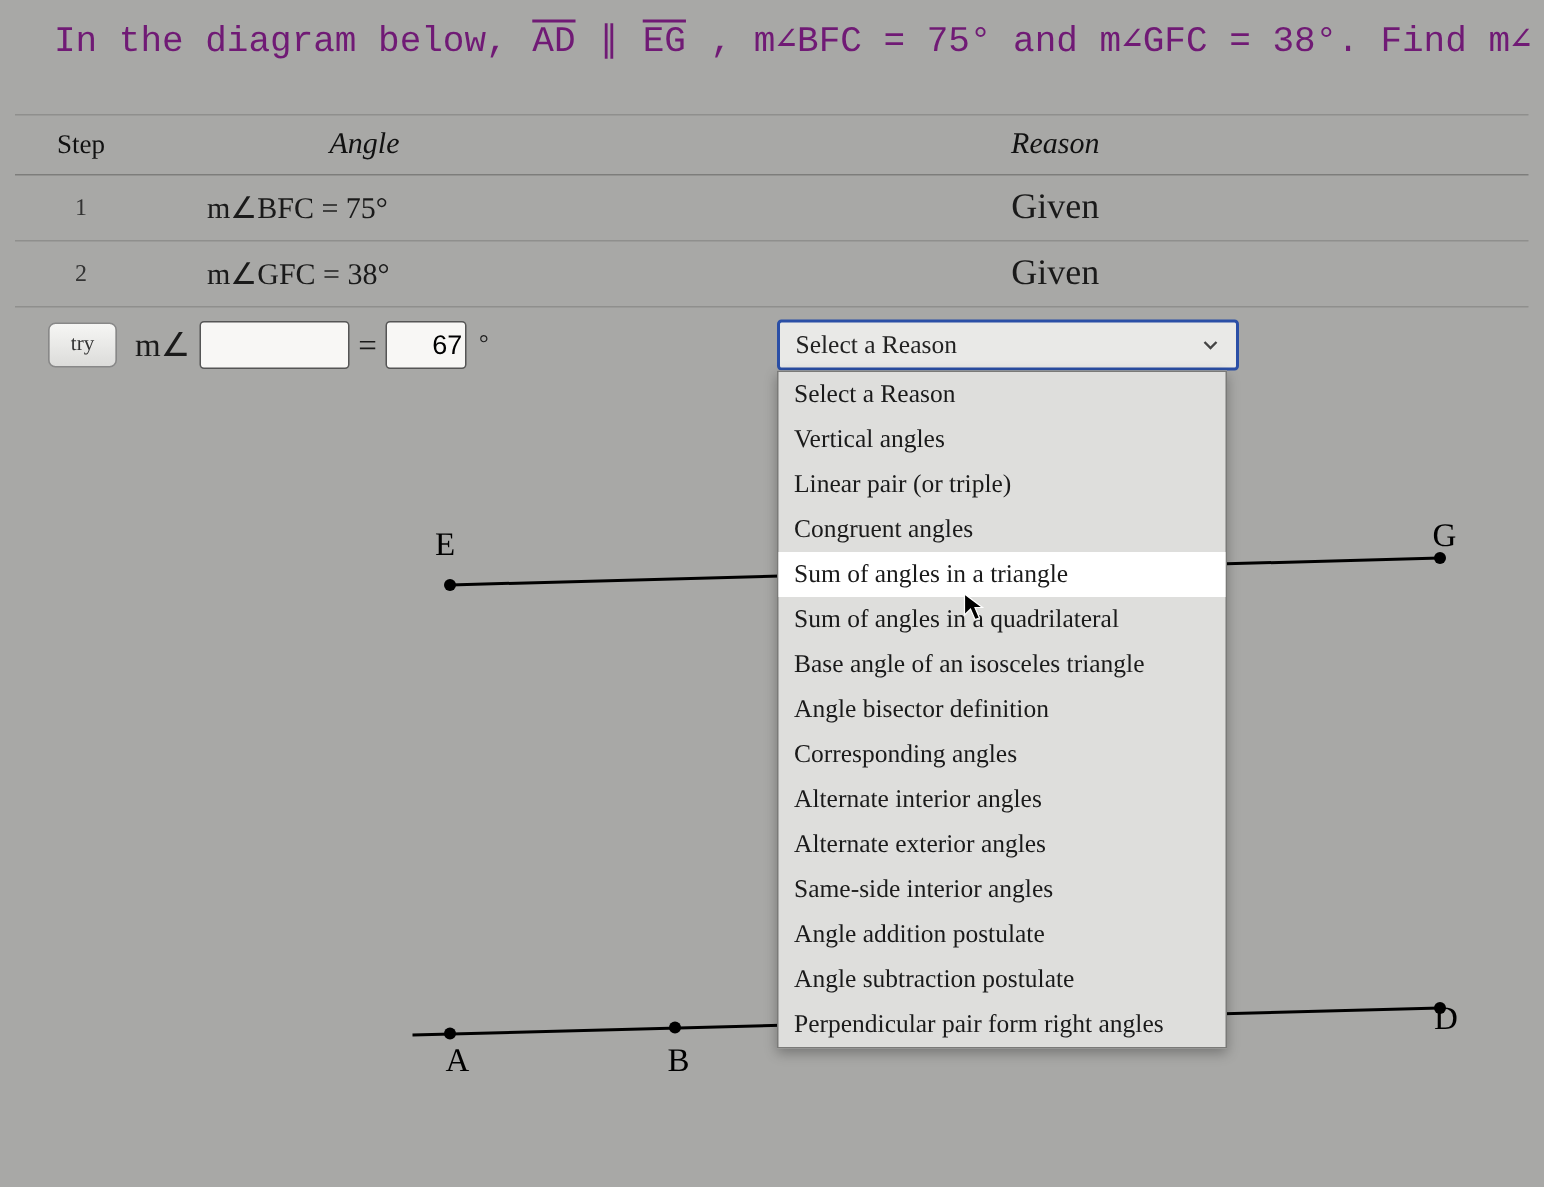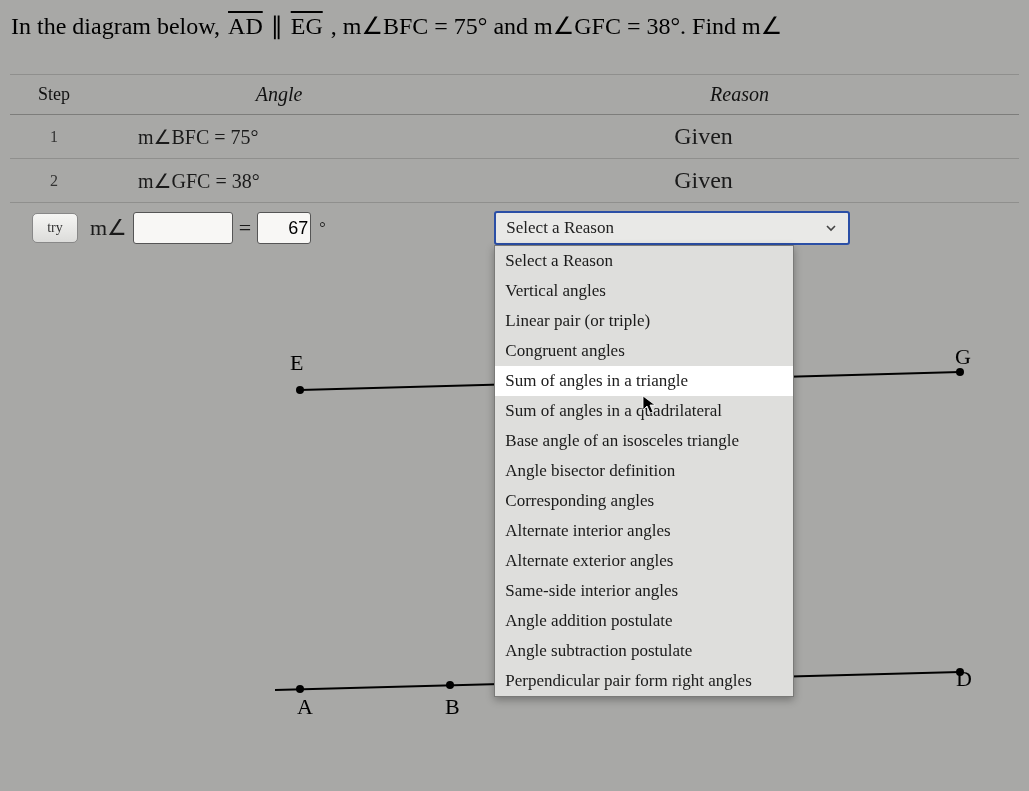--- a/index.html
+++ b/index.html
@@ -13,41 +13,41 @@
     overflow: hidden;
     color: #1a1a1a;
   }
   .page {
     width: 100%;
     height: 100%;
     position: relative;
   }
   .problem-text {
     font-size: 24px;
-    padding: 12px 18px 12px 11px;
-    color: #000000;
+    padding: 12px 18px 12px 36px;
+    color: #701a75;
     white-space: nowrap;
+    font-family: Liberation Mono, monospace;
   }
   .overline {
     text-decoration: overline;
     padding: 0 2px;
   }
   .table-area {
     margin: 22px 10px 0 10px;
     position: relative;
   }
   .header-row, .data-row {
     display: flex;
     align-items: center;
     border-bottom: 1px solid rgba(0,0,0,0.15);
   }
   .header-row {
     border-top: 1px solid rgba(0,0,0,0.15);
     border-bottom: 1px solid rgba(0,0,0,0.25);
-    gap: 36px;
   }
   .col-step {
     width: 88px;
     padding: 8px 10px;
     text-align: center;
     font-size: 18px;
     color: #2a2a2a;
   }
   .col-angle {
     width: 290px;
@@ -107,21 +107,21 @@
   .angle-input { width: 100px; }
   .deg-input { width: 54px; text-align: right; }
   .deg-sym { font-size: 16px; margin-left:2px;}
   .reason-cell {
     flex:1;
     display:flex;
     justify-content:center;
     position:relative;
   }
   .reason-select {
-    width: 356px;
+    width: 308px;
     position: relative;
   }
   .reason-select-box {
     border: 2px solid #2b4fa6;
     background: #e9e9e7;
     height: 34px;
     display: flex;
     align-items: center;
     justify-content: space-between;
     padding: 0 10px;

